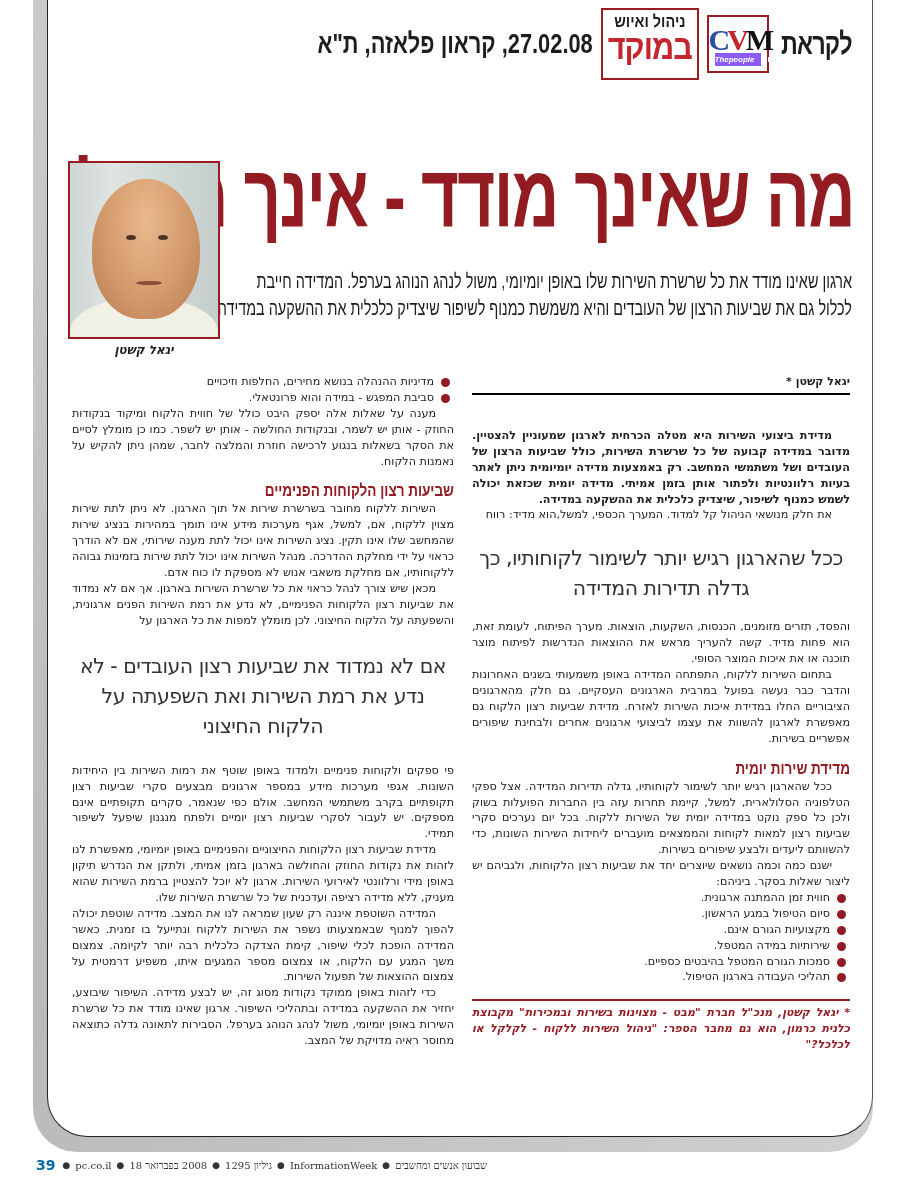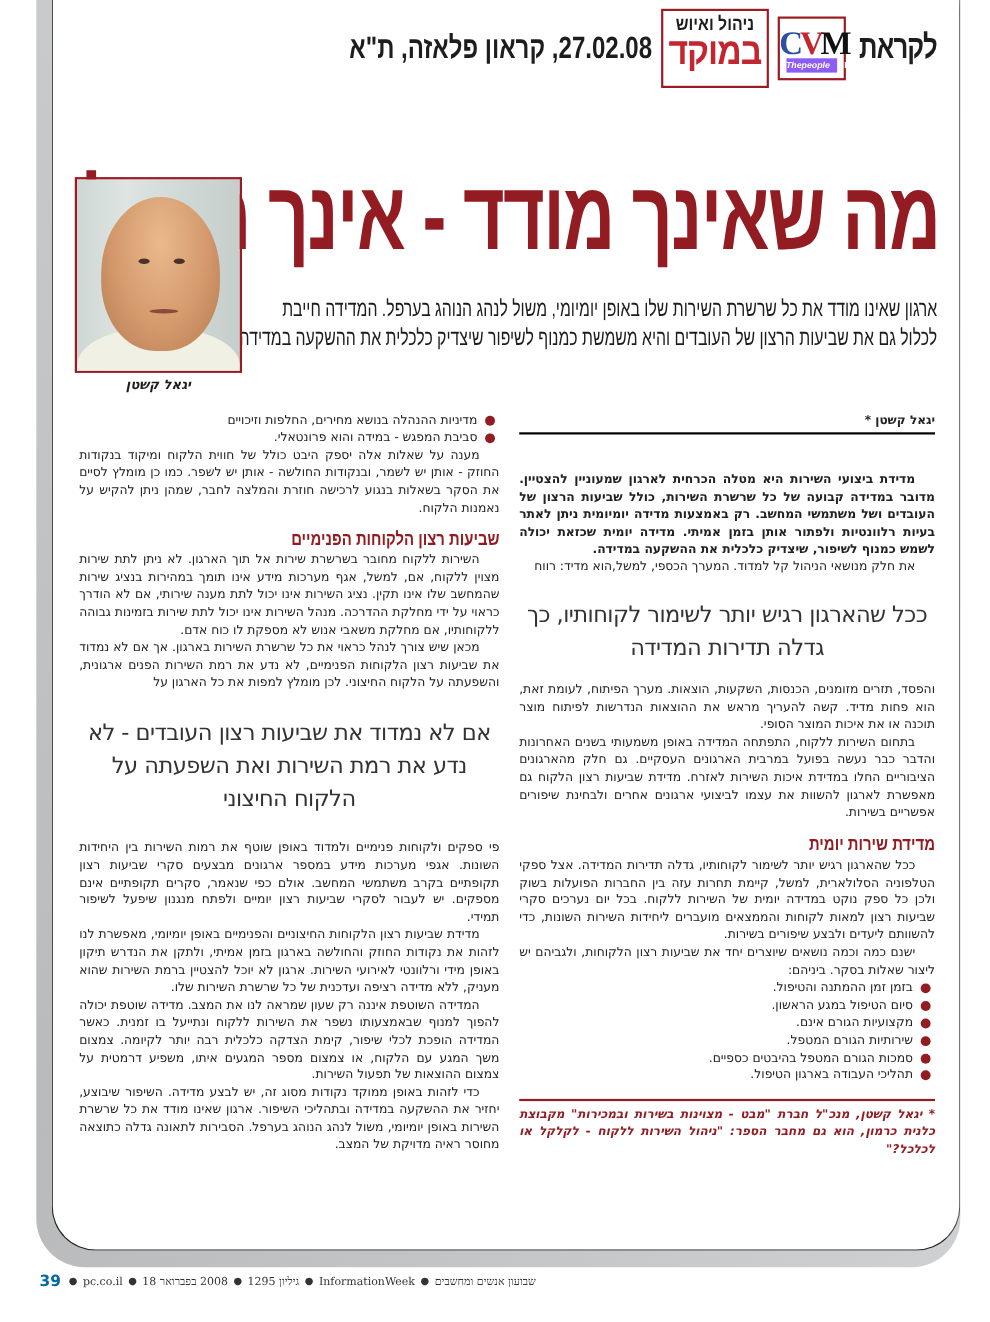--- a/index.html
+++ b/index.html
@@ -112,24 +112,24 @@
   <div class="byline">יגאל קשטן *</div>
   <p class="intro">מדידת ביצועי השירות היא מטלה הכרחית לארגון שמעוניין להצטיין. מדובר במדידה קבועה של כל שרשרת השירות, כולל שביעות הרצון של העובדים ושל משתמשי המחשב. רק באמצעות מדידה יומיומית ניתן לאתר בעיות רלוונטיות ולפתור אותן בזמן אמיתי. מדידה יומית שכזאת יכולה לשמש כמנוף לשיפור, שיצדיק כלכלית  את ההשקעה במדידה.</p>
   <p>את חלק מנושאי הניהול קל למדוד. המערך הכספי, למשל,הוא מדיד: רווח</p>
   <div class="pull pull-right">ככל שהארגון רגיש יותר לשימור לקוחותיו, כך גדלה תדירות המדידה</div>
   <p class="noindent">והפסד, תזרים מזומנים, הכנסות, השקעות, הוצאות. מערך הפיתוח, לעומת זאת, הוא פחות מדיד. קשה להעריך מראש את ההוצאות הנדרשות לפיתוח מוצר תוכנה או את איכות המוצר הסופי.</p>
   <p>בתחום השירות ללקוח, התפתחה המדידה באופן משמעותי בשנים האחרונות והדבר כבר נעשה בפועל במרבית הארגונים העסקיים. גם חלק מהארגונים הציבוריים החלו במדידת איכות השירות לאזרח. מדידת שביעות רצון הלקוח גם מאפשרת לארגון להשוות את עצמו לביצועי ארגונים אחרים ולבחינת שיפורים אפשריים בשירות.</p>
   <div class="subhead">מדידת שירות יומית</div>
   <p>ככל שהארגון רגיש יותר לשימור לקוחותיו, גדלה תדירות המדידה. אצל ספקי הטלפוניה הסלולארית, למשל, קיימת תחרות עזה בין החברות הפועלות בשוק ולכן כל ספק נוקט במדידה יומית של השירות ללקוח. בכל יום נערכים סקרי שביעות רצון למאות לקוחות והממצאים מועברים ליחידות השירות השונות, כדי להשוותם ליעדים ולבצע שיפורים בשירות.</p>
   <p>ישנם כמה וכמה נושאים שיוצרים יחד את שביעות רצון הלקוחות, ולגביהם יש ליצור שאלות בסקר. ביניהם:</p>
   <ul class="bullets">
-    <li>בזמן זמן ההמתנה והטיפול.</li>
+    <li>חווית זמן ההמתנה ארגונית.</li>
     <li>סיום הטיפול במגע הראשון.</li>
     <li>מקצועיות הגורם אינם.</li>
-    <li>שירותיות הגורם המטפל.</li>
+    <li>שירותיות במידה המטפל.</li>
     <li>סמכות הגורם המטפל  בהיבטים כספיים.</li>
     <li>תהליכי העבודה בארגון הטיפול.</li>
   </ul>
   <div class="bio">* יגאל קשטן, מנכ"ל חברת "מבט - מצוינות בשירות ובמכירות" מקבוצת כלנית כרמון, הוא גם מחבר הספר: "ניהול השירות ללקוח - לקלקל או לכלכל?"</div>
 </div>
 
 <div class="col col-left">
   <ul class="bullets">
     <li>מדיניות ההנהלה בנושא מחירים, החלפות וזיכויים</li>
     <li>סביבת המפגש - במידה והוא פרונטאלי.</li>

